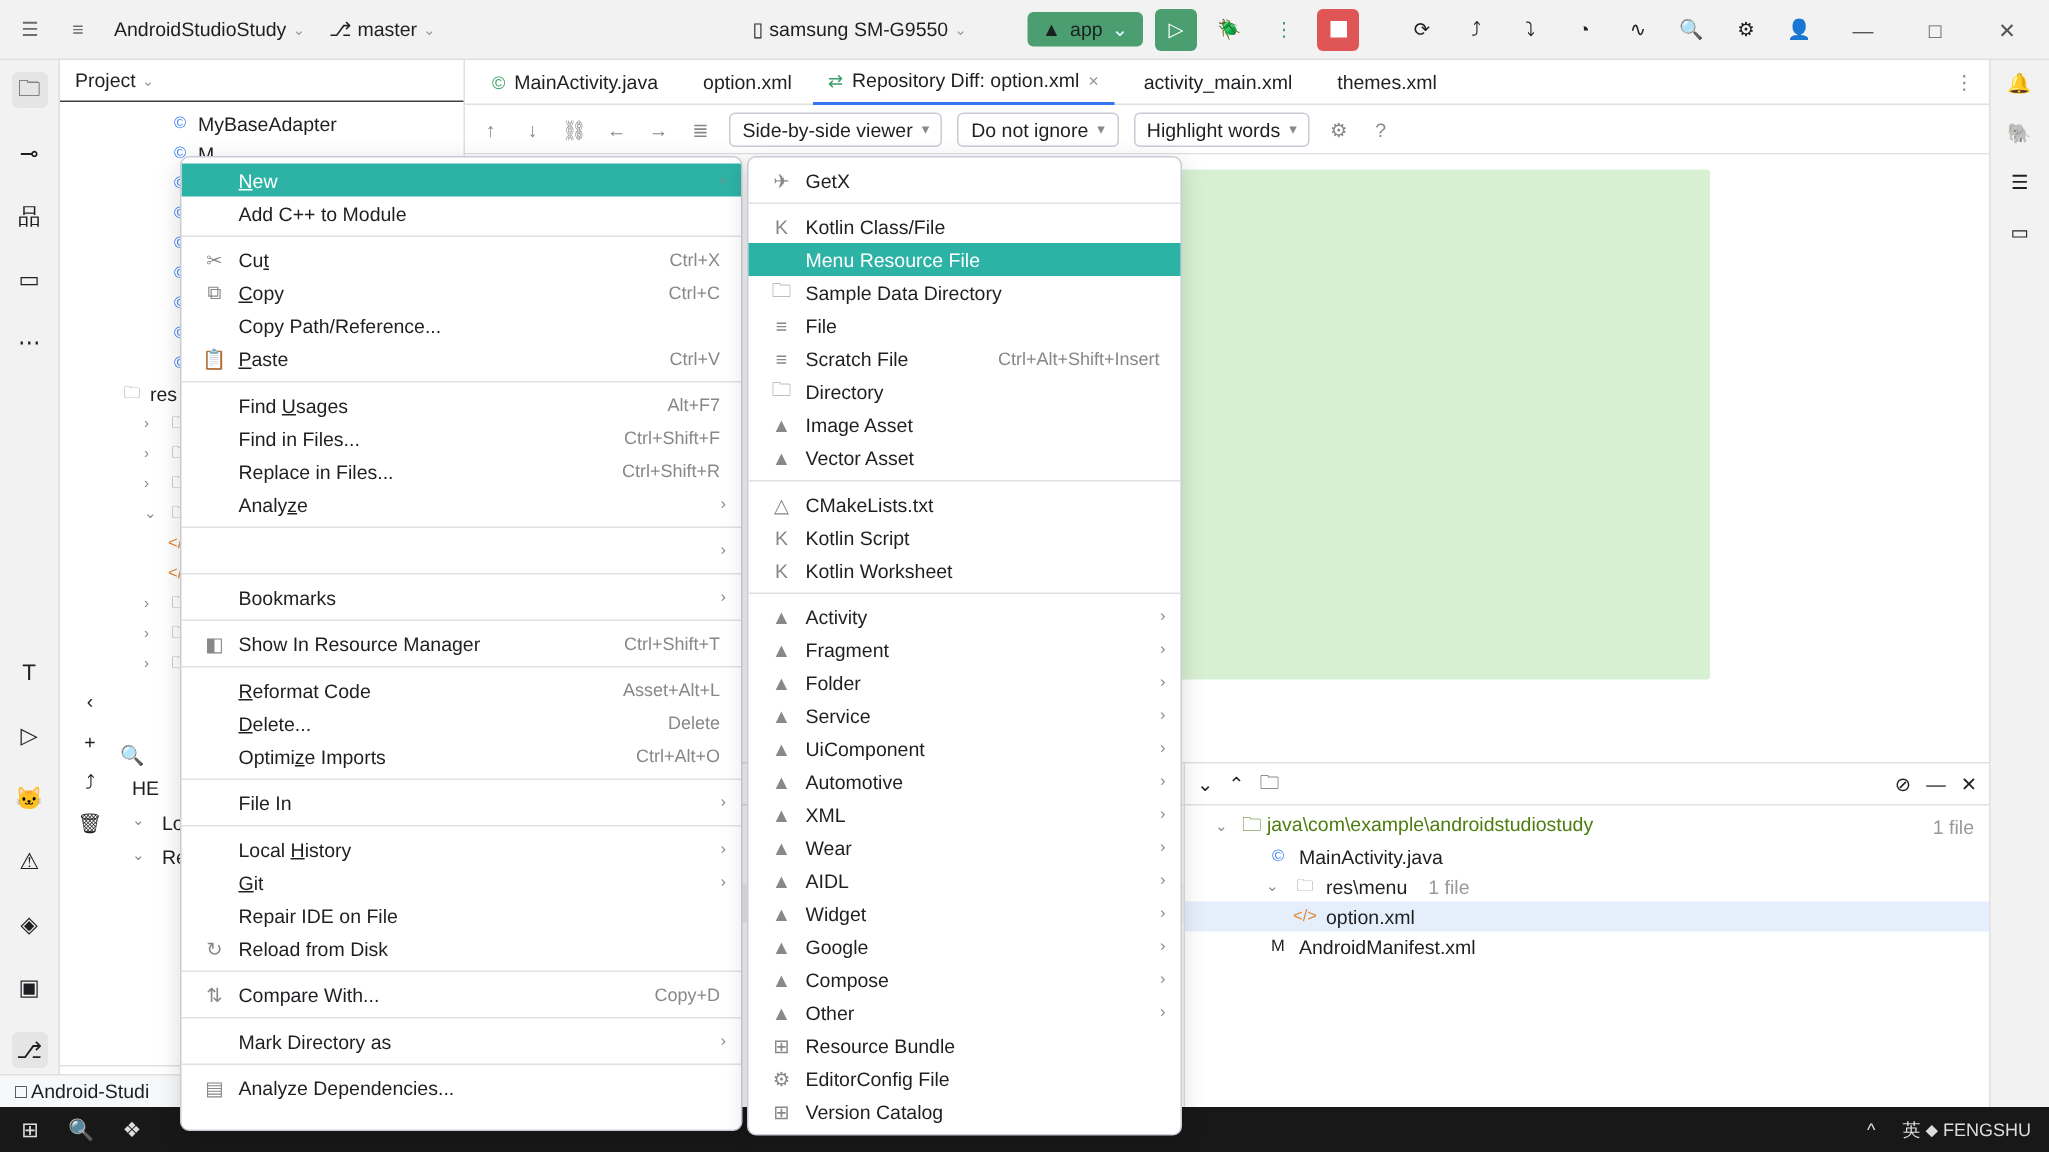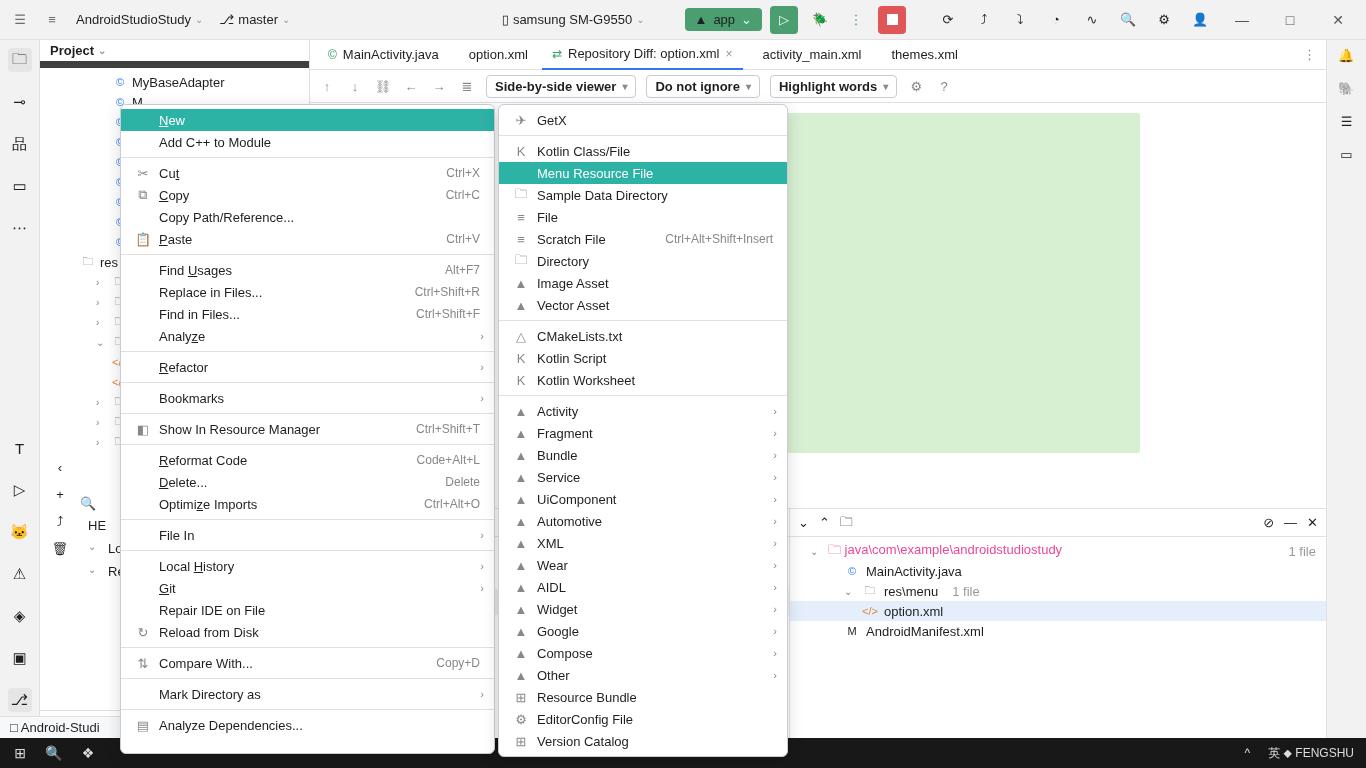--- a/index.html
+++ b/index.html
@@ -13,21 +13,21 @@
 .tb-btn { width:28px; height:28px; display:flex; align-items:center; justify-content:center; border-radius:4px; }
 .tb-btn.green { background:#4a9e6f; color:#fff; }
 .tb-btn.red { background:#e05555; }
 .tb-stop-sq { width:11px; height:11px; background:#fff; }
 .win-ctrl { width:40px; height:30px; display:flex; align-items:center; justify-content:center; color:#555; font-size:14px; }
 .body-row { display:flex; height:calc(100% - 40px - 30px); }
 .left-rail { width:40px; background:#f2f2f2; border-right:1px solid #e0e0e0; display:flex; flex-direction:column; align-items:center; padding-top:8px; gap:18px; color:#6e6e6e; }
 .left-rail .it { width:24px; height:24px; display:flex; align-items:center; justify-content:center; font-size:15px; }
 .right-rail { width:40px; background:#f2f2f2; border-left:1px solid #e0e0e0; display:flex; flex-direction:column; align-items:center; padding-top:8px; gap:18px; color:#6e6e6e; }
 .left-panel { width:270px; background:#fff; border-right:1px solid #e0e0e0; display:flex; flex-direction:column; }
-.lp-head { height:28px; display:flex; align-items:center; padding:0 10px; border-bottom:7px solid #404040; gap:4px; color:#1e1f22; font-weight:700; }
+.lp-head { height:28px; display:flex; align-items:center; padding:0 10px; border-bottom:1px solid #404040; gap:4px; color:#1e1f22; font-weight:400; }
 .lp-head .chev { color:#999; font-size:10px; }
 .lp-tree { flex:1; overflow:hidden; padding:4px 0 0 0; font-size:13px; }
 .tree-row { height:20px; display:flex; align-items:center; padding-left:56px; gap:4px; white-space:nowrap; }
 .tree-row.l1 { padding-left:40px; }
 .tree-row.l2 { padding-left:56px; }
 .tree-row.l3 { padding-left:72px; }
 .tico { width:16px; height:16px; display:inline-flex; align-items:center; justify-content:center; font-size:11px; }
 .tico.cls { color:#3b82f6; }
 .tico.fld { color:#888; }
 .tico.xml { color:#e0883c; }
@@ -35,21 +35,21 @@
 .lp-git { border-top:1px solid #e0e0e0; background:#fff; display:flex; align-items:center; padding:0 10px; height:28px; gap:12px; }
 .main { flex:1; display:flex; flex-direction:column; background:#fff; }
 .tabs { height:30px; display:flex; align-items:center; border-bottom:1px solid #e0e0e0; padding-left:8px; gap:4px; }
 .tab { display:flex; align-items:center; gap:6px; padding:0 10px; height:30px; color:#1e1f22; }
 .tab.active { border-bottom:2px solid #3574f0; }
 .tab .ti { color:#38a169; font-size:12px; }
 .tab .tx { font-size:13px; }
 .tab .close { color:#999; font-size:12px; }
 .diff-bar { height:33px; display:flex; align-items:center; padding:0 8px; gap:10px; border-bottom:1px solid #e0e0e0; }
 .diff-bar .ic { color:#888; width:18px; text-align:center; }
-.diff-sel { border:1px solid #c9ccd6; border-radius:4px; padding:3px 8px; display:flex; align-items:center; gap:6px; background:#fff;font-weight:bold; }
+.diff-sel { border:1px solid #c9ccd6; border-radius:4px; padding:3px 8px; display:flex; align-items:center; gap:6px; background:#fff; }
 .diff-sel .chev { color:#888; font-size:10px; }
 .editor { flex:1; position:relative; background:#fff; overflow:hidden; }
 .ed-code { position:absolute; left:300px; top:10px; font-family:Consolas,monospace; color:#228822; font-size:13px; background:#d8f0d2; padding:10px 16px; border-radius:2px; width:530px; height:340px; }
 .ctx-menu { position:absolute; background:#fff; border:1px solid #c9ccd6; box-shadow:0 4px 16px rgba(0,0,0,0.15); border-radius:6px; padding:4px 0; z-index:1000; }
 .ctx-menu.m1 { left:120px; top:104px; width:375px; height:650px; overflow:hidden; }
 .ctx-menu.m2 { left:498px; top:104px; width:290px; }
 .ctx-item { height:22px; display:flex; align-items:center; padding:0 14px; gap:8px; position:relative; }
 .ctx-item.sel { background:#2db2a6; color:#fff; }
 .ctx-item.sel * { color:#fff; }
 .ctx-item .lbl { flex:1; }
@@ -339,56 +339,55 @@
       <span class="sc">Ctrl+V</span>
     </div>
     <div class="ctx-sep"></div>
     <div class="ctx-item">
       <span class="ic"></span>
       <span class="lbl">Find <u>U</u>sages</span>
       <span class="sc">Alt+F7</span>
     </div>
     <div class="ctx-item">
       <span class="ic"></span>
+      <span class="lbl">Find in Files...</span>
+      <span class="sc">Ctrl+Shift+F</span>
+    </div>
+    <div class="ctx-item">
+      <span class="ic"></span>
       <span class="lbl">Replace in Files...</span>
       <span class="sc">Ctrl+Shift+R</span>
     </div>
     <div class="ctx-item">
       <span class="ic"></span>
-      <span class="lbl">Find in Files...</span>
-      <span class="sc">Ctrl+Shift+F</span>
-    </div>
-    <div class="ctx-item">
-      <span class="ic"></span>
       <span class="lbl">Analy<u>z</u>e</span>
       <span class="sub">›</span>
     </div>
     <div class="ctx-sep"></div>
     <div class="ctx-item">
       <span class="ic"></span>
-      <span class="lbl"><u>R</u>efactor</span>
       <span class="sub">›</span>
     </div>
     <div class="ctx-sep"></div>
     <div class="ctx-item">
       <span class="ic"></span>
       <span class="lbl">Bookmarks</span>
       <span class="sub">›</span>
     </div>
     <div class="ctx-sep"></div>
     <div class="ctx-item">
       <span class="ic">◧</span>
       <span class="lbl">Show In Resource Manager</span>
       <span class="sc">Ctrl+Shift+T</span>
     </div>
     <div class="ctx-sep"></div>
     <div class="ctx-item">
       <span class="ic"></span>
       <span class="lbl"><u>R</u>eformat Code</span>
-      <span class="sc">Code+Alt+L</span>
+      <span class="sc">Asset+Alt+L</span>
     </div>
     <div class="ctx-item">
       <span class="ic"></span>
       <span class="lbl"><u>D</u>elete...</span>
       <span class="sc">Delete</span>
     </div>
     <div class="ctx-item">
       <span class="ic"></span>
       <span class="lbl">Optimi<u>z</u>e Imports</span>
       <span class="sc">Ctrl+Alt+O</span>
@@ -495,21 +494,21 @@
       <span class="lbl">Activity</span>
       <span class="sub">›</span>
     </div>
     <div class="ctx-item">
       <span class="ic">▲</span>
       <span class="lbl">Fragment</span>
       <span class="sub">›</span>
     </div>
     <div class="ctx-item">
       <span class="ic">▲</span>
-      <span class="lbl">Bundle</span>
+      <span class="lbl">Folder</span>
       <span class="sub">›</span>
     </div>
     <div class="ctx-item">
       <span class="ic">▲</span>
       <span class="lbl">Service</span>
       <span class="sub">›</span>
     </div>
     <div class="ctx-item">
       <span class="ic">▲</span>
       <span class="lbl">UiComponent</span>
@@ -596,21 +595,21 @@
       <span>⌃</span>
       <span>🗀</span>
       <span class="sp"></span>
       <span>⊘</span>
       <span>—</span>
       <span>✕</span>
     </div>
     <div class="bp-tree" id="bp-tree">
         <div class="r" style="padding-left:20px">
           <span class="tchev">⌄</span>
-          <span style="color:#ec4899">🗀 java\com\example\androidstudiostudy</span>
+          <span style="color:#4d7c0f">🗀 java\com\example\androidstudiostudy</span>
           <span style="color:#999;margin-left:auto;padding-right:10px">1 file</span>
         </div>
         <div class="r l2">
           <span class="tico cls">©</span>
           <span>MainActivity.java</span>
         </div>
         <div class="r l2">
           <span class="tchev">⌄</span>
           <span class="tico fld">🗀</span>
           <span>res\menu</span>

